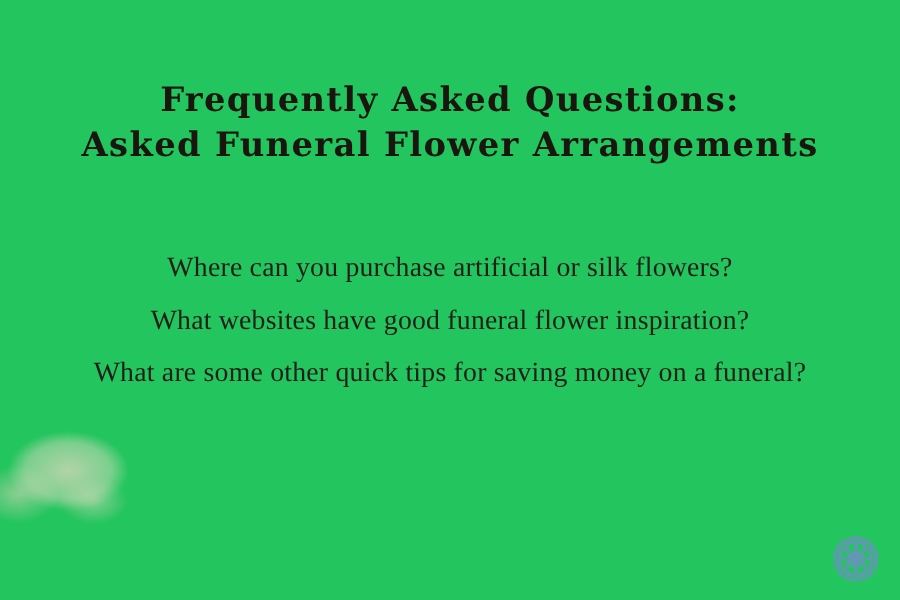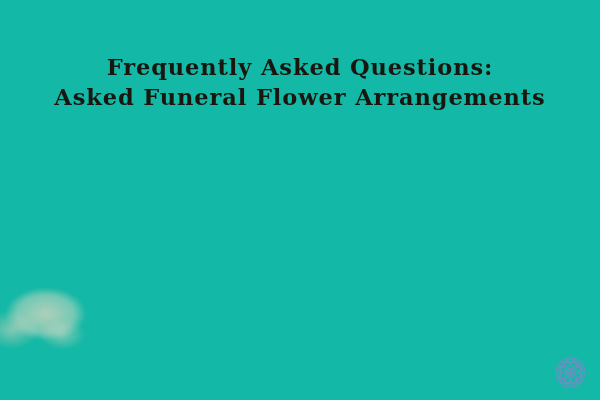--- a/index.html
+++ b/index.html
@@ -9,21 +9,21 @@
   body {
     width: 600px;
     height: 400px;
     overflow: hidden;
     font-family: "Liberation Serif", "DejaVu Serif", serif;
   }
   .slide {
     position: relative;
     width: 600px;
     height: 400px;
-    background: #14b8a6;
+    background: #22c55e;
     box-sizing: border-box;
     overflow: hidden;
   }
   
   .watermark {
     position: absolute;
     left: -24px;
     top: 278px;
     width: 120px;
     height: 78px;
@@ -81,20 +81,25 @@
 
 <div class="slide">
 
   <div class="watermark"></div>
 
   <div class="title-block">
     <span class="title-line">Frequently Asked Questions:</span>
     <span class="title-line">Asked Funeral Flower Arrangements</span>
   </div>
 
+  <div class="questions">
+    <span class="question">Where can you purchase artificial or silk flowers?</span>
+    <span class="question">What websites have good funeral flower inspiration?</span>
+    <span class="question">What are some other quick tips for saving money on a funeral?</span>
+  </div>
 
   <div class="logo">
     <svg viewBox="0 0 64 64" width="31" height="31" aria-hidden="true">
       <g fill="none" stroke="#6f8fc4" stroke-width="2.1">
         <circle cx="32" cy="32" r="30"></circle>
         <circle cx="32" cy="32" r="22"></circle>
         <circle cx="32" cy="18" r="13"></circle>
         <circle cx="32" cy="46" r="13"></circle>
         <circle cx="18" cy="32" r="13"></circle>
         <circle cx="46" cy="32" r="13"></circle>

